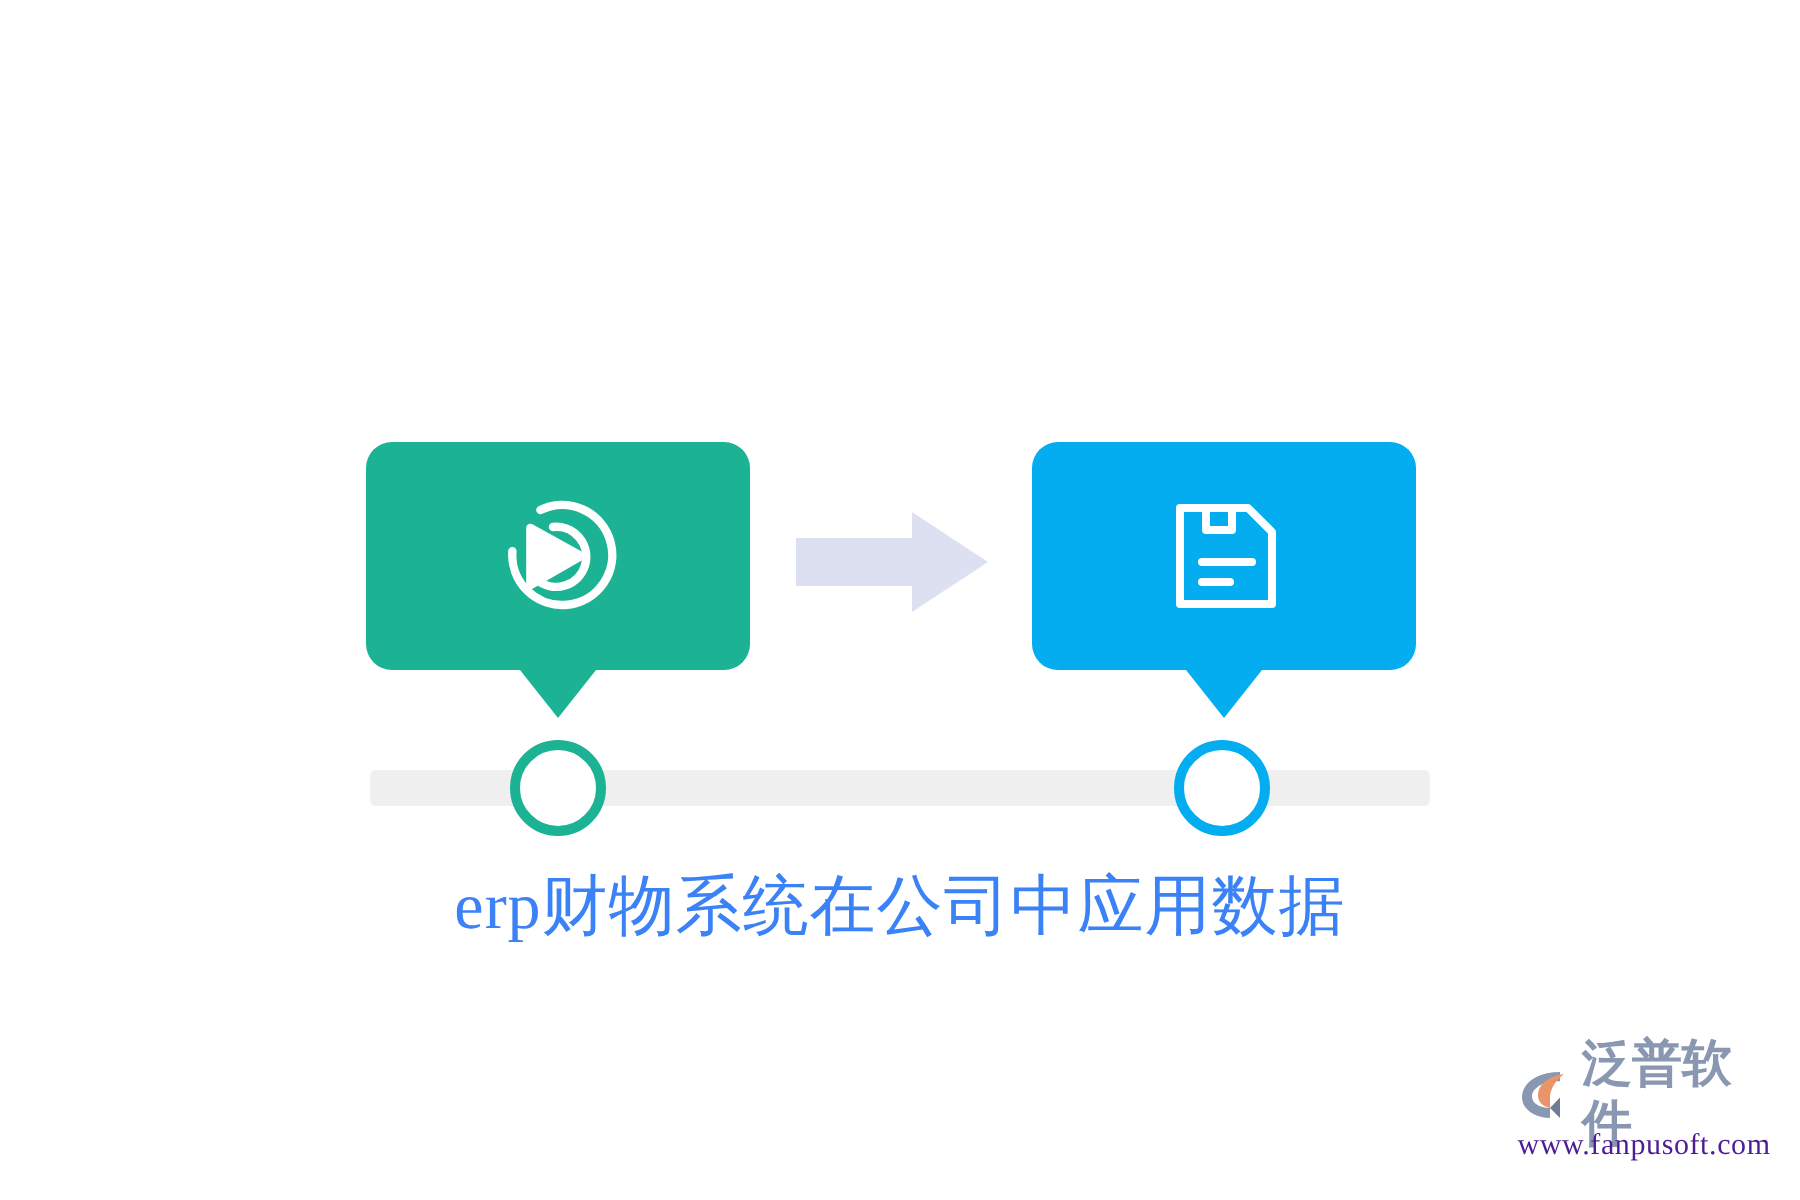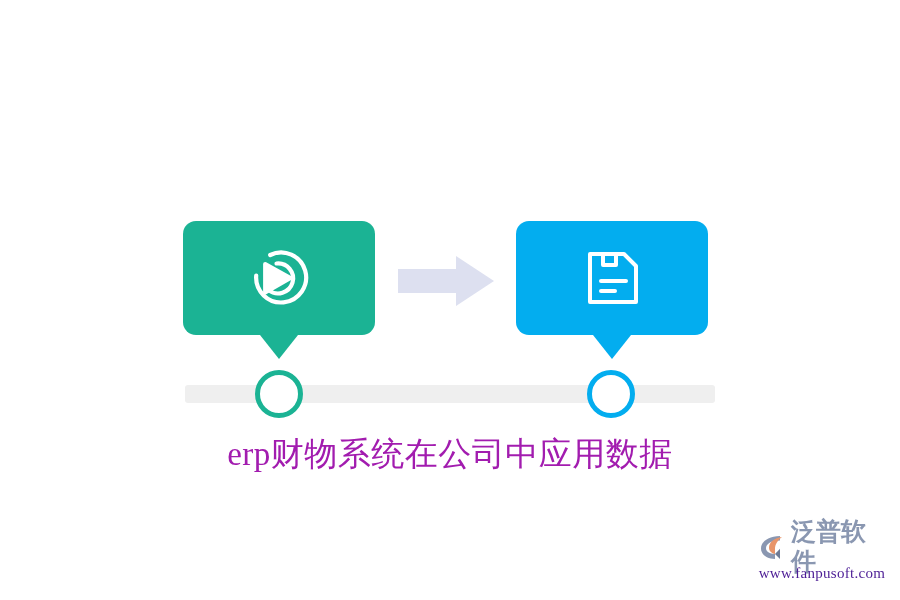--- a/index.html
+++ b/index.html
@@ -93,21 +93,21 @@
   .caption {
     position: absolute;
     left: 0;
     top: 432px;
     width: 900px;
     text-align: center;
     font-family: "Liberation Serif", "DejaVu Serif", serif;
     font-size: 33px;
     line-height: 44px;
     letter-spacing: 0.5px;
-    color: #a21caf;
+    color: #3b82f6;
     white-space: nowrap;
   }
 
   
   .watermark {
     position: absolute;
     right: 14px;
     bottom: 14px;
     width: 128px;
     height: 56px;

